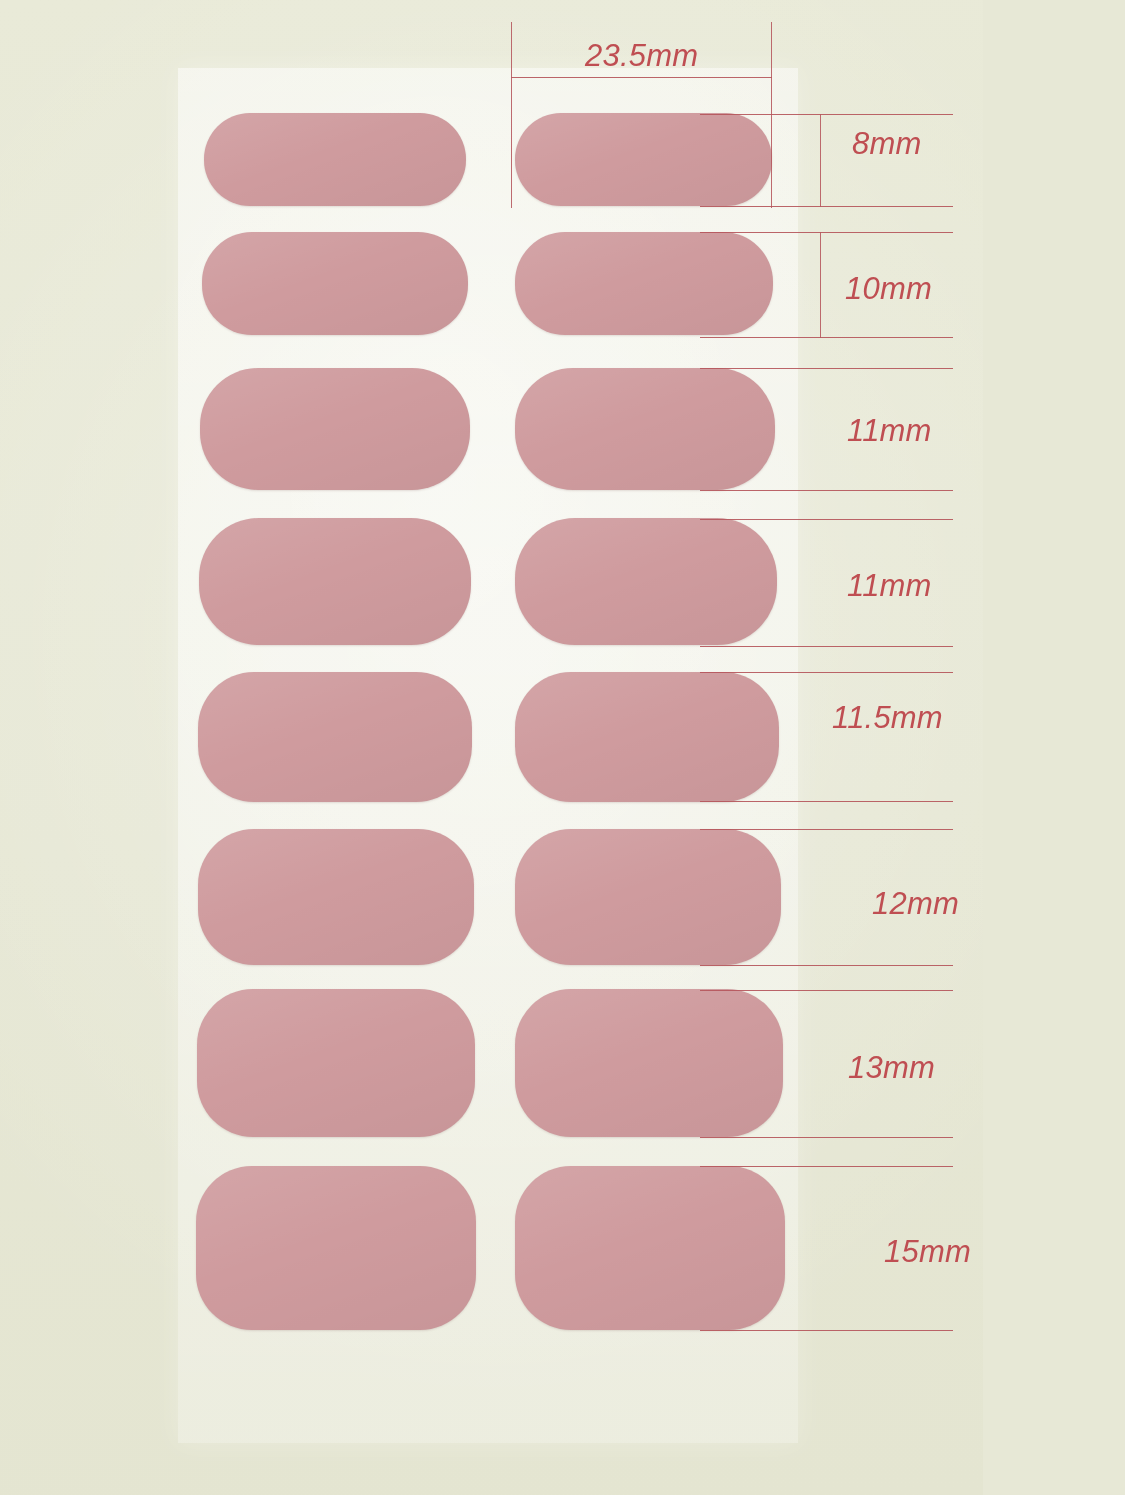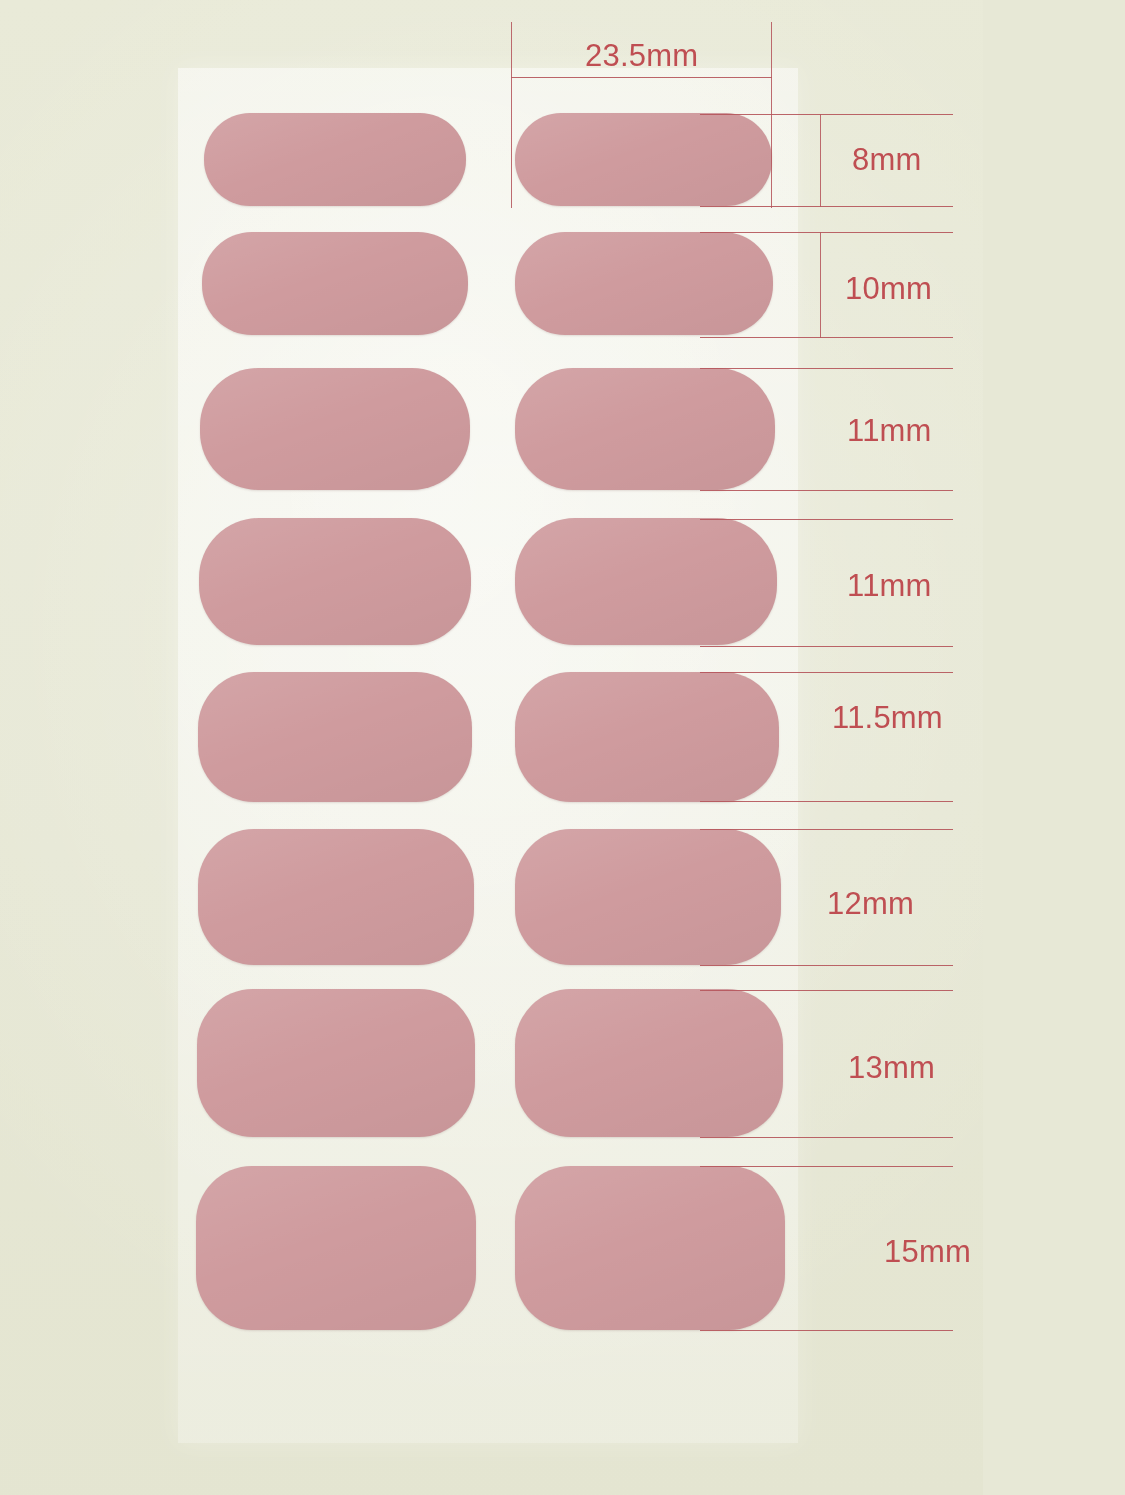--- a/index.html
+++ b/index.html
@@ -4,21 +4,21 @@
 <title>Nail Sticker Size Chart</title>
 <style>
   html,body{margin:0;padding:0;}
   body{
     width:1125px;height:1495px;
     background:#e7e8d6;
     font-family:"Liberation Sans", sans-serif;
     overflow:hidden;
     position:relative;
   }
-  #stage{position:absolute;left:0;top:0;width:983px;height:1495px;}
+  #stage{position:absolute;left:0;top:0;width:983px;height:1495px;font-style:italic;}
 
   
   .bg-tint{
     position:absolute;inset:0;
     background:
       radial-gradient(115% 85% at 50% 42%, rgba(255,255,255,.30) 0%, rgba(255,255,255,0) 62%),
       linear-gradient(177deg, #e9ead8 0%, #e6e7d4 55%, #e4e5d1 100%);
     pointer-events:none;
   }
 
@@ -94,42 +94,42 @@
   <div class="nail" style="left:515px;top:1166px;width:270px;height:164px;border-radius:56px;"></div>
 
   <div class="dim-vline" style="left:511px;top:22px;height:186px;"></div>
   <div class="dim-vline" style="left:771px;top:22px;height:186px;"></div>
   <div class="dim-line" style="left:511px;top:77px;width:261px;"></div>
   <div class="dim-label width-label" style="left:585px;top:40px;">23.5mm</div>
 
   <div class="dim-line" style="left:700px;top:114px;width:253px;"></div>
   <div class="dim-line" style="left:700px;top:206px;width:253px;"></div>
   <div class="dim-vline" style="left:820px;top:114px;height:93px;"></div>
-  <div class="dim-label" style="left:852px;top:144px;">8mm</div>
+  <div class="dim-label" style="left:852px;top:128px;">8mm</div>
 
   <div class="dim-line" style="left:700px;top:232px;width:253px;"></div>
   <div class="dim-line" style="left:700px;top:337px;width:253px;"></div>
   <div class="dim-vline" style="left:820px;top:232px;height:106px;"></div>
   <div class="dim-label" style="left:845px;top:273px;">10mm</div>
 
   <div class="dim-line" style="left:700px;top:368px;width:253px;"></div>
   <div class="dim-line" style="left:700px;top:490px;width:253px;"></div>
   <div class="dim-label" style="left:847px;top:415px;">11mm</div>
 
   <div class="dim-line" style="left:700px;top:519px;width:253px;"></div>
   <div class="dim-line" style="left:700px;top:646px;width:253px;"></div>
   <div class="dim-label" style="left:847px;top:570px;">11mm</div>
 
   <div class="dim-line" style="left:700px;top:672px;width:253px;"></div>
   <div class="dim-line" style="left:700px;top:801px;width:253px;"></div>
   <div class="dim-label" style="left:832px;top:702px;">11.5mm</div>
 
   <div class="dim-line" style="left:700px;top:829px;width:253px;"></div>
   <div class="dim-line" style="left:700px;top:965px;width:253px;"></div>
-  <div class="dim-label" style="left:827px;top:888px;">12mm</div>
+  <div class="dim-label" style="left:872px;top:888px;">12mm</div>
 
   <div class="dim-line" style="left:700px;top:990px;width:253px;"></div>
   <div class="dim-line" style="left:700px;top:1137px;width:253px;"></div>
   <div class="dim-label" style="left:848px;top:1052px;">13mm</div>
 
   <div class="dim-line" style="left:700px;top:1166px;width:253px;"></div>
   <div class="dim-line" style="left:700px;top:1330px;width:253px;"></div>
   <div class="dim-label" style="left:884px;top:1236px;">15mm</div>
 
 </div>

